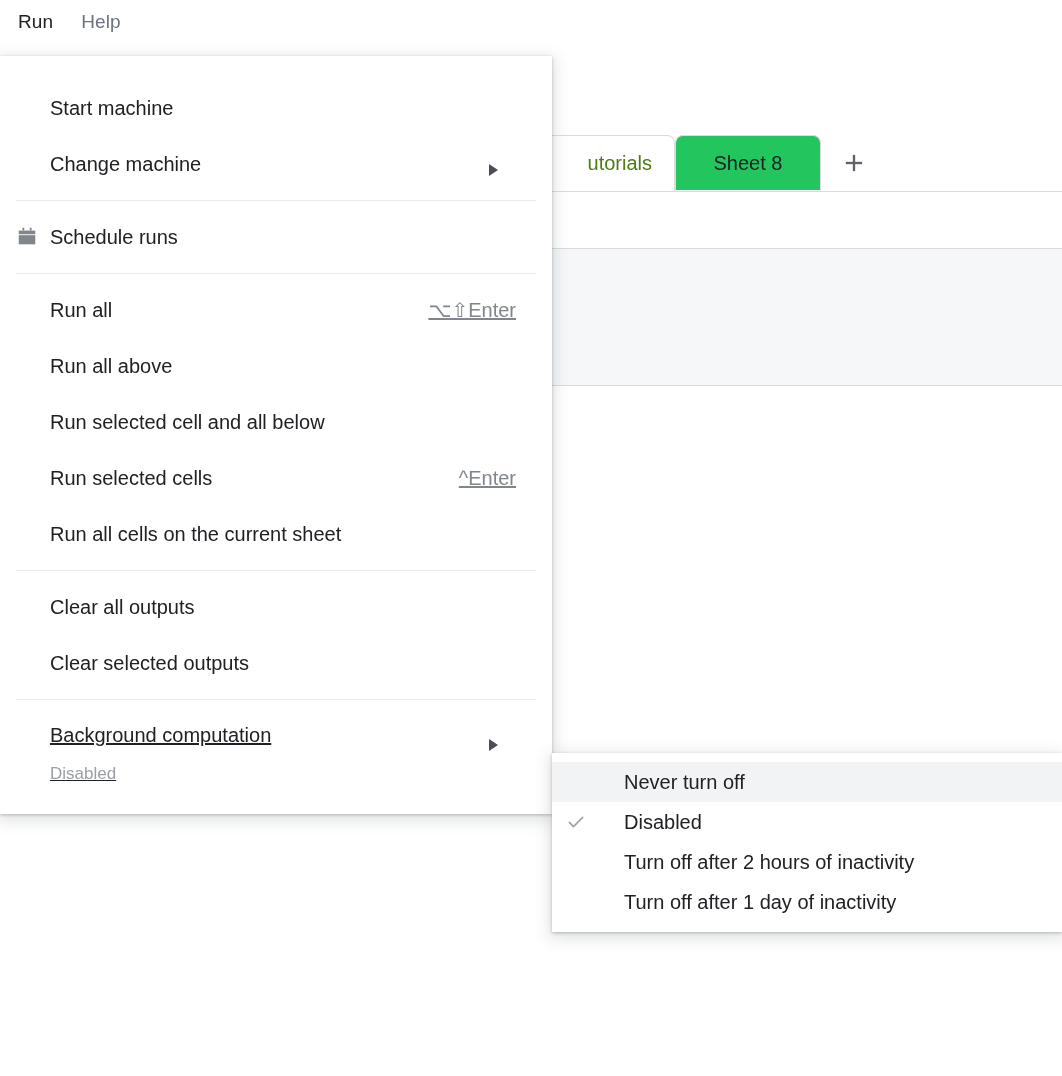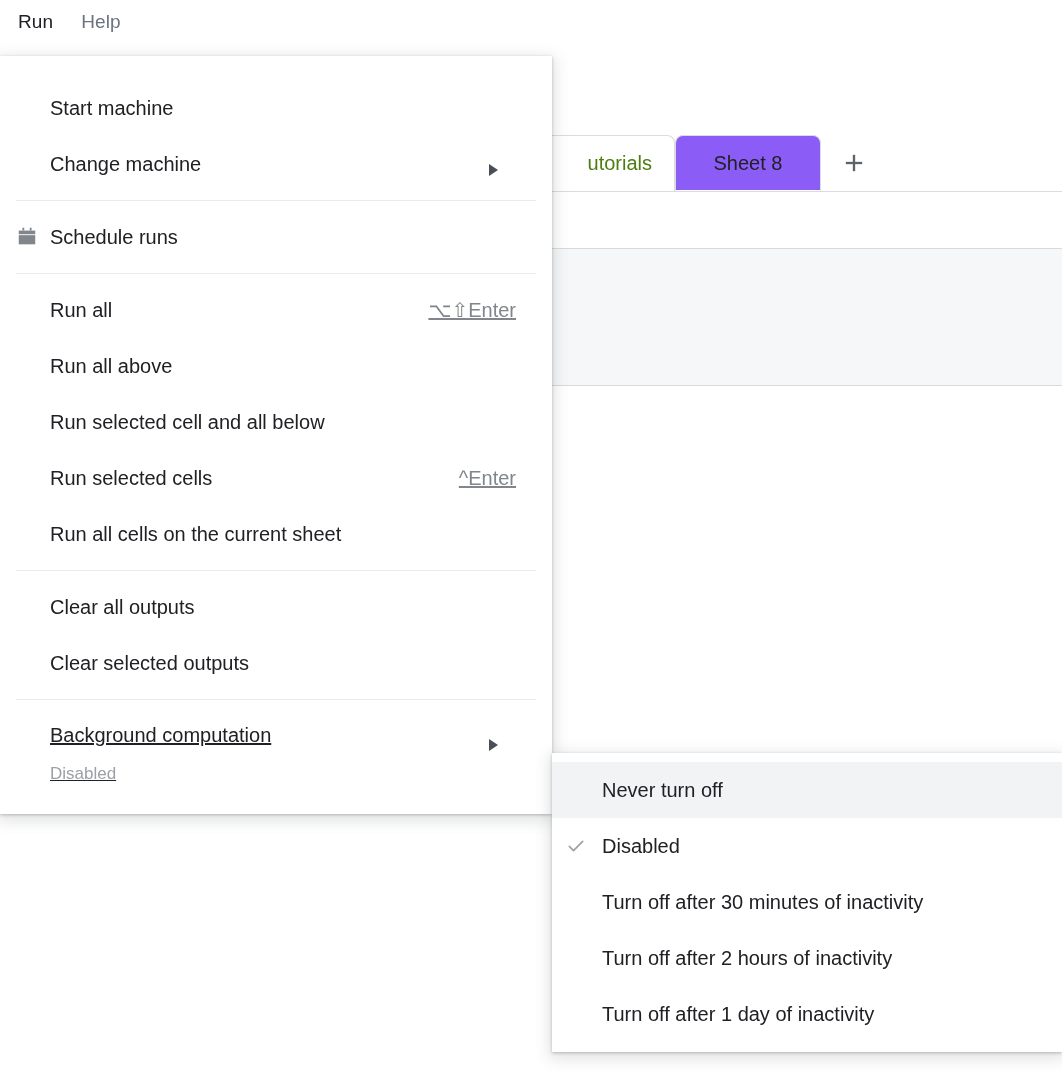--- a/index.html
+++ b/index.html
@@ -75,21 +75,21 @@
     left: 470px;
     width: 205px;
     border-right: 1px solid #dadce0;
     border-top: 1px solid #dadce0;
     justify-content: flex-end;
     padding-right: 22px;
   }
   .tab.active {
     left: 675px;
     width: 146px;
-    background: #8b5cf6;
+    background: #22c55e;
     border: 1px solid #dadce0;
     border-bottom: 1px solid #ffffff;
     color: #202124;
     z-index: 2;
   }
   .tab-add {
     position: absolute;
     left: 826px;
     bottom: 1px;
     height: 56px;
@@ -194,22 +194,22 @@
     width: 510px;
     background: #ffffff;
     box-shadow: 0 1px 3px rgba(60,64,67,0.30), 0 4px 14px 3px rgba(60,64,67,0.15);
     padding: 9px 0 10px 0;
     z-index: 30;
   }
   .submenu-item {
     position: relative;
     display: flex;
     align-items: center;
-    height: 56px;
-    padding-left: 50px;
+    height: 40px;
+    padding-left: 72px;
     font-size: 20px;
     color: #202124;
     white-space: nowrap;
     cursor: default;
   }
   .submenu-item.highlighted { background: #f1f3f4; }
   .check {
     position: absolute;
     left: 14px;
     top: 50%;
@@ -343,23 +343,20 @@
 
     <div class="submenu-item">
       <span class="check">
         <svg width="20" height="20" viewBox="0 0 24 24" fill="none" stroke="currentColor" stroke-width="1.9" stroke-linecap="round" stroke-linejoin="round" aria-hidden="true">
           <path d="M4 12.5l5 5L20 6.5"></path>
         </svg>
       </span>
       <span>Disabled</span>
     </div>
 
-    <div class="submenu-item">
-      <span>Turn off after 30 minutes of inactivity</span>
-    </div>
 
     <div class="submenu-item">
       <span>Turn off after 2 hours of inactivity</span>
     </div>
 
     <div class="submenu-item">
       <span>Turn off after 1 day of inactivity</span>
     </div>
 
   </div>

